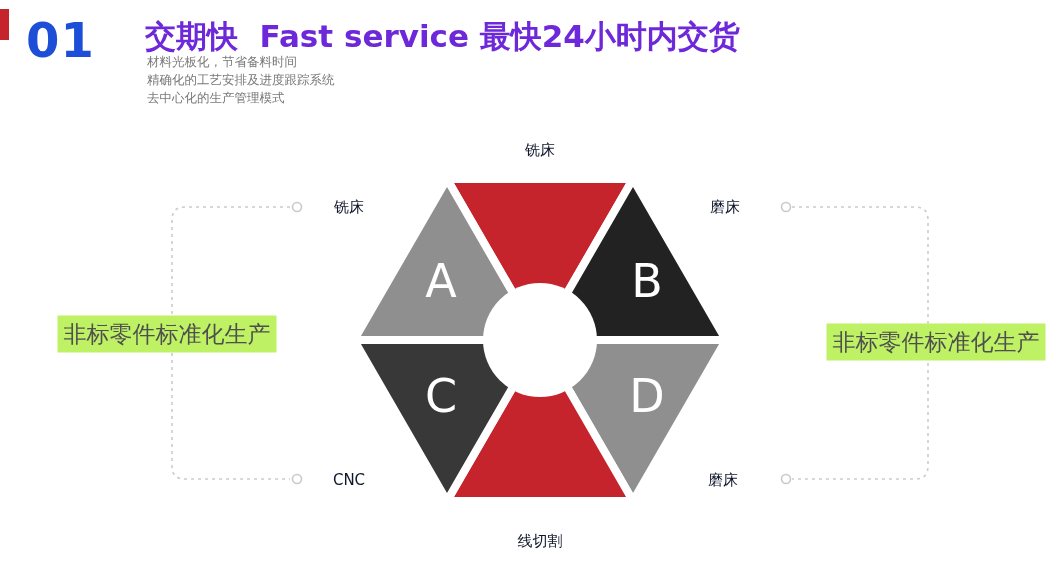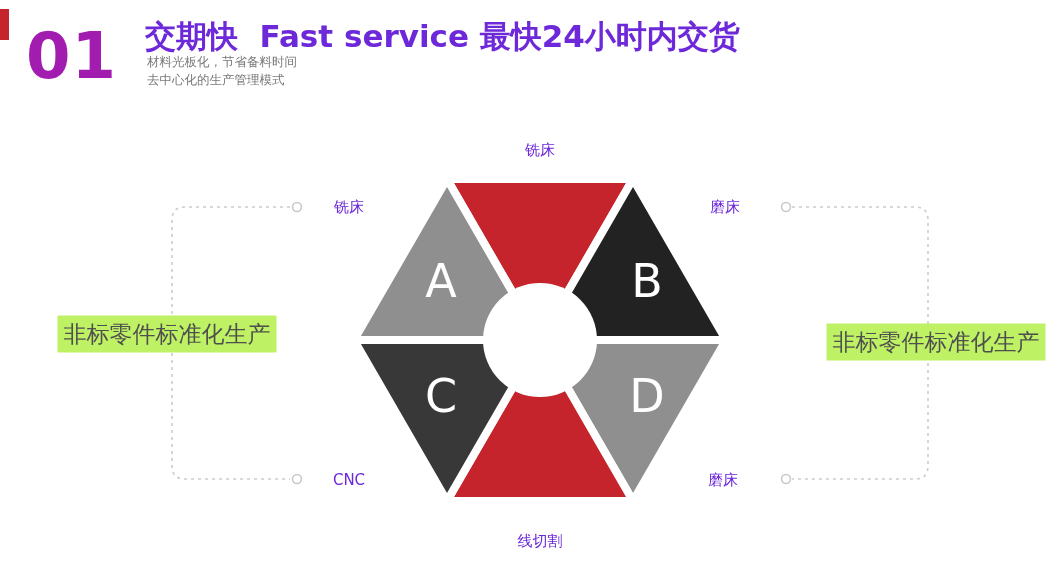--- a/index.html
+++ b/index.html
@@ -3,35 +3,36 @@
 <meta charset="utf-8">
 <style>
   html,body{margin:0;padding:0;}
   body{
     width:1060px;height:576px;position:relative;background:#ffffff;
     font-family:"DejaVu Sans","Liberation Sans",sans-serif;
     overflow:hidden;
   }
   .abs{position:absolute;}
   .accent-bar{left:0;top:9px;width:9px;height:31px;background:#c6242c;}
-  .big-number{left:26px;top:24px;font-size:64px;font-weight:700;color:#a21caf;line-height:1;letter-spacing:1px;}
+  .big-number{left:26px;top:16px;font-size:48px;font-weight:700;color:#1d4ed8;line-height:1;letter-spacing:1px;}
   .title{left:145px;top:16px;font-size:31px;font-weight:700;color:#6d28d9;white-space:pre;}
   .desc{left:147px;top:53px;font-size:12.5px;color:#787878;line-height:18px;}
-  .seg-label{color:#6d28d9;font-size:15px;transform:translate(-50%,-50%);white-space:nowrap;}
+  .seg-label{color:#0f172a;font-size:15px;transform:translate(-50%,-50%);white-space:nowrap;}
   .letter{color:#ffffff;font-size:46px;line-height:1;transform:translate(-50%,-50%);}
   .caption{font-size:23px;color:#4f4f4f;transform:translate(-50%,-50%);white-space:nowrap;background:#bef264;padding:3px 6px;}
 </style>
 </head>
 <body>
 
 <div class="abs accent-bar"></div>
 <div class="abs big-number">01</div>
 <div class="abs title">交期快  Fast service 最快24小时内交货</div>
 <div class="abs desc">
   <div>材料光板化，节省备料时间</div>
+  <div>精确化的工艺安排及进度跟踪系统</div>
   <div>去中心化的生产管理模式</div>
 </div>
 
 <svg class="abs" style="left:0;top:0" width="1060" height="576" viewBox="0 0 1060 576">
 
   <path d="M 290 207 L 185 207 Q 172 207 172 220 L 172 466 Q 172 479 185 479 L 290 479" fill="none" stroke="#cccccc" stroke-width="1.6" stroke-dasharray="3 4"></path>
   <path d="M 792 207 L 915 207 Q 928 207 928 220 L 928 466 Q 928 479 915 479 L 792 479" fill="none" stroke="#cccccc" stroke-width="1.6" stroke-dasharray="3 4"></path>
   <circle cx="297" cy="207" r="4.5" fill="#ffffff" stroke="#c9c9c9" stroke-width="1.6"></circle>
   <circle cx="297" cy="479" r="4.5" fill="#ffffff" stroke="#c9c9c9" stroke-width="1.6"></circle>
   <circle cx="786" cy="207" r="4.5" fill="#ffffff" stroke="#c9c9c9" stroke-width="1.6"></circle>

